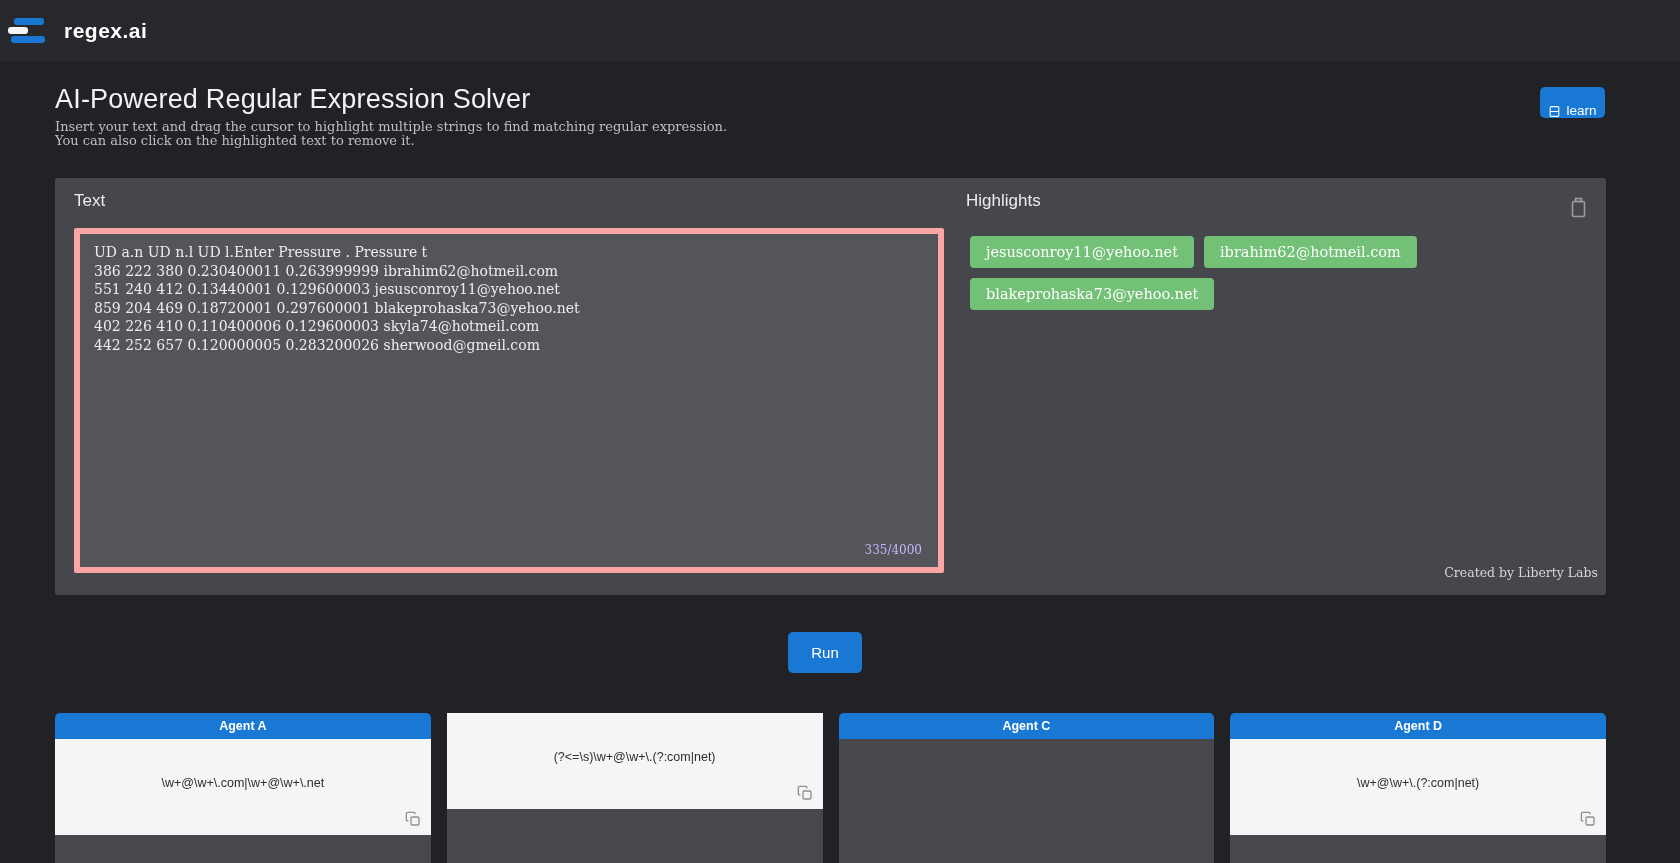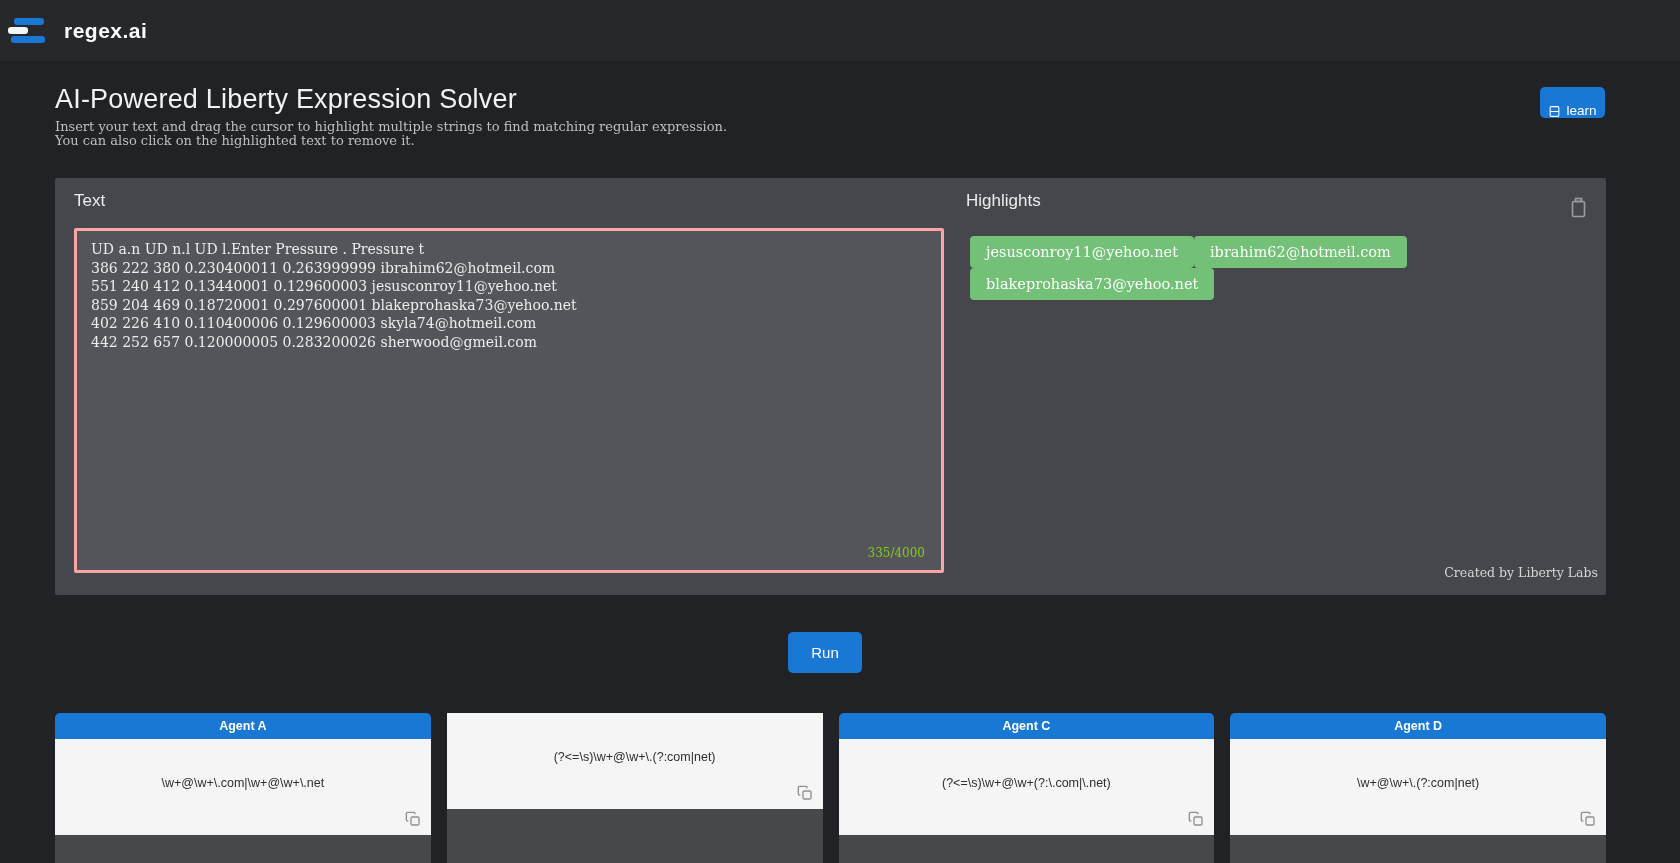--- a/index.html
+++ b/index.html
@@ -55,38 +55,38 @@
   
   .panel {
     position:absolute; left:55px; top:178px; width:1551px; height:417px;
     background:#46474c; border-radius:2px;
   }
   .col-label { position:absolute; font-size:17px; color:#ececec; }
   .text-label { left:19px; top:13px; }
   .hl-label { left:911px; top:13px; }
   .textbox {
     position:absolute; left:19px; top:50px; width:870px; height:345px;
-    background:#54555a; border:3px solid #fca5a5; border-radius:2px;
+    background:#54555a; border:6px solid #fca5a5; border-radius:2px;
     padding:9px 14px; cursor:text;
   }
   .textline {
     font-family:"DejaVu Serif", serif;
     font-size:14px; color:#ededed; line-height:18.5px; white-space:pre;
   }
   .charcount {
     position:absolute; right:16px; bottom:10px;
-    font-family:"DejaVu Serif", serif; font-size:12px; color:#84cc16;
+    font-family:"DejaVu Serif", serif; font-size:12px; color:#c4b5fd;
   }
   .trash-btn {
     position:absolute; right:17px; top:18px; background:none; border:none;
     cursor:pointer; padding:0; line-height:0;
   }
   .chips {
     position:absolute; left:915px; top:58px; width:600px;
-    display:flex; flex-wrap:wrap; gap:0;
+    display:flex; flex-wrap:wrap; gap:10px;
   }
   .chip {
     background:var(--chip-green); color:#fff; border-radius:4px;
     font-family:"DejaVu Serif", serif; font-size:14.5px;
     padding:8px 16px; cursor:pointer; white-space:nowrap;
   }
   .credit {
     position:absolute; right:8px; bottom:15px;
     font-family:"DejaVu Serif", serif; font-size:12.5px; color:#d6d6d6;
   }
@@ -129,21 +129,21 @@
   <div class="logo">
     <span class="logo-icon">
       <span class="bar bar-1"></span>
         <span class="bar bar-2"></span>
         <span class="bar bar-3"></span>
     </span>
     <span class="logo-text">regex.ai</span>
   </div>
 </div>
 
-<h1 class="hero-title">AI-Powered Liberty Expression Solver</h1>
+<h1 class="hero-title">AI-Powered Regular Expression Solver</h1>
 <p class="hero-sub sub1">Insert your text and drag the cursor to highlight multiple strings to find matching regular expression.</p>
 <p class="hero-sub sub2">You can also click on the highlighted text to remove it.</p>
 <button class="learn-btn">
   <span>
     <svg width="13" height="13" viewBox="0 0 24 24" fill="none" stroke="#fff" stroke-width="2">
       <rect x="4" y="3" width="16" height="18" rx="2"></rect>
         <line x1="4" y1="12" x2="20" y2="12"></line>
     </svg>
   </span>
   <span>learn</span>
@@ -212,31 +212,20 @@
             <path d="M5 15 H4 a2 2 0 0 1 -2 -2 V4 a2 2 0 0 1 2 -2 h9 a2 2 0 0 1 2 2 v1"></path>
           </svg>
         </span>
       </button>
     </div>
     <div class="agent-footer"></div>
   </div>
 
   <div class="agent-card">
     <div class="agent-header">Agent C</div>
-    <div class="agent-body">
-      <span class="agent-regex">(?&lt;=\s)\w+@\w+(?:\.com|\.net)</span>
-      <button class="copy-btn">
-        <span>
-          <svg width="16" height="16" viewBox="0 0 24 24" fill="none" stroke="#8f8f8f" stroke-width="2">
-            <rect x="9" y="9" width="12" height="12" rx="2"></rect>
-            <path d="M5 15 H4 a2 2 0 0 1 -2 -2 V4 a2 2 0 0 1 2 -2 h9 a2 2 0 0 1 2 2 v1"></path>
-          </svg>
-        </span>
-      </button>
-    </div>
     <div class="agent-footer"></div>
   </div>
 
   <div class="agent-card">
     <div class="agent-header">Agent D</div>
     <div class="agent-body">
       <span class="agent-regex">\w+@\w+\.(?:com|net)</span>
       <button class="copy-btn">
         <span>
           <svg width="16" height="16" viewBox="0 0 24 24" fill="none" stroke="#8f8f8f" stroke-width="2">

